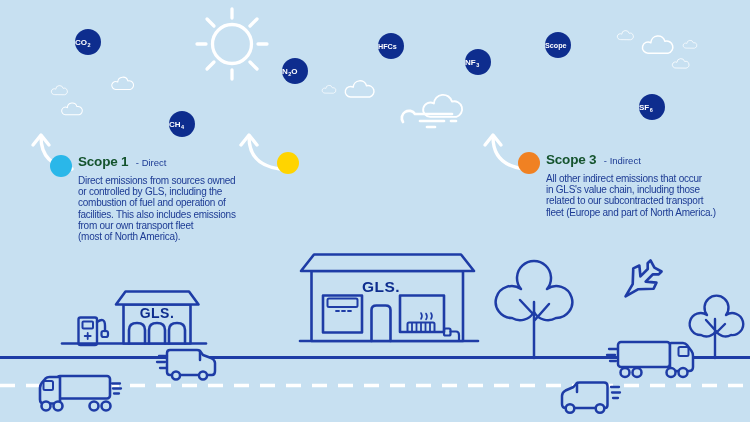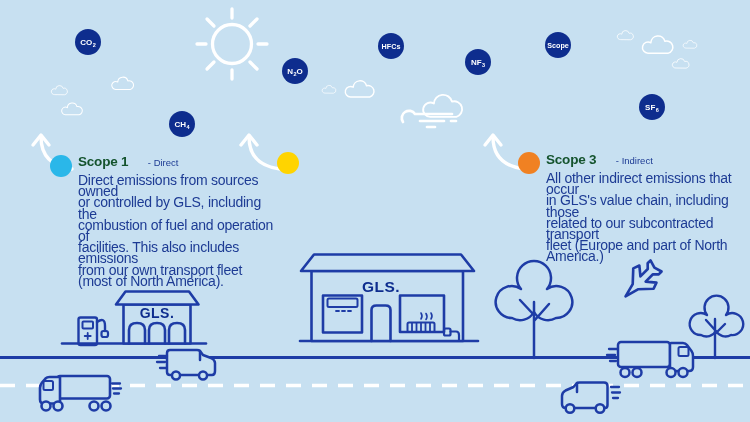--- a/index.html
+++ b/index.html
@@ -10,33 +10,33 @@
     overflow:hidden;
     font-family:"Liberation Sans", sans-serif;
   }
   svg{display:block;}
   .sky-svg{position:absolute;left:0;top:0;}
   .ground-svg{position:absolute;left:0;top:250px;}
   
   .gas{
     position:absolute;width:26px;height:26px;border-radius:50%;
     background:#0e2d8e;color:#ffffff;
-    display:flex;align-items:center;justify-content:center;
+    display:flex;align-items:center;justify-content:flex-start;
     font-weight:bold;font-size:8px;letter-spacing:0;
   }
   .gas.small{font-size:7.2px;}
   .gas .sub{font-size:5.5px;position:relative;top:3px;margin-left:0.5px;}
   
   .scope{position:absolute;color:#14308a;}
   .scope-dot{position:absolute;}
   .scope-title-row{white-space:nowrap;}
   .scope-title{font-size:13.5px;font-weight:bold;color:#14532d;letter-spacing:-0.2px;}
-  .scope-qualifier{font-size:9.5px;color:#1d3b94;margin-left:15px;}
+  .scope-qualifier{font-size:9.5px;color:#1d3b94;margin-left:3px;}
   .scope-body{
-    margin:5px 0 0 0;font-size:14px;line-height:11.2px;
+    margin:5px 0 0 0;font-size:10px;line-height:11.2px;
     letter-spacing:-0.25px;color:#1d3b94;white-space:pre-line;
   }
 </style>
 </head>
 <body>
 
 <div class="canvas">
 
   <svg class="sky-svg" width="750" height="250" viewBox="0 0 750 250">
     <defs>

